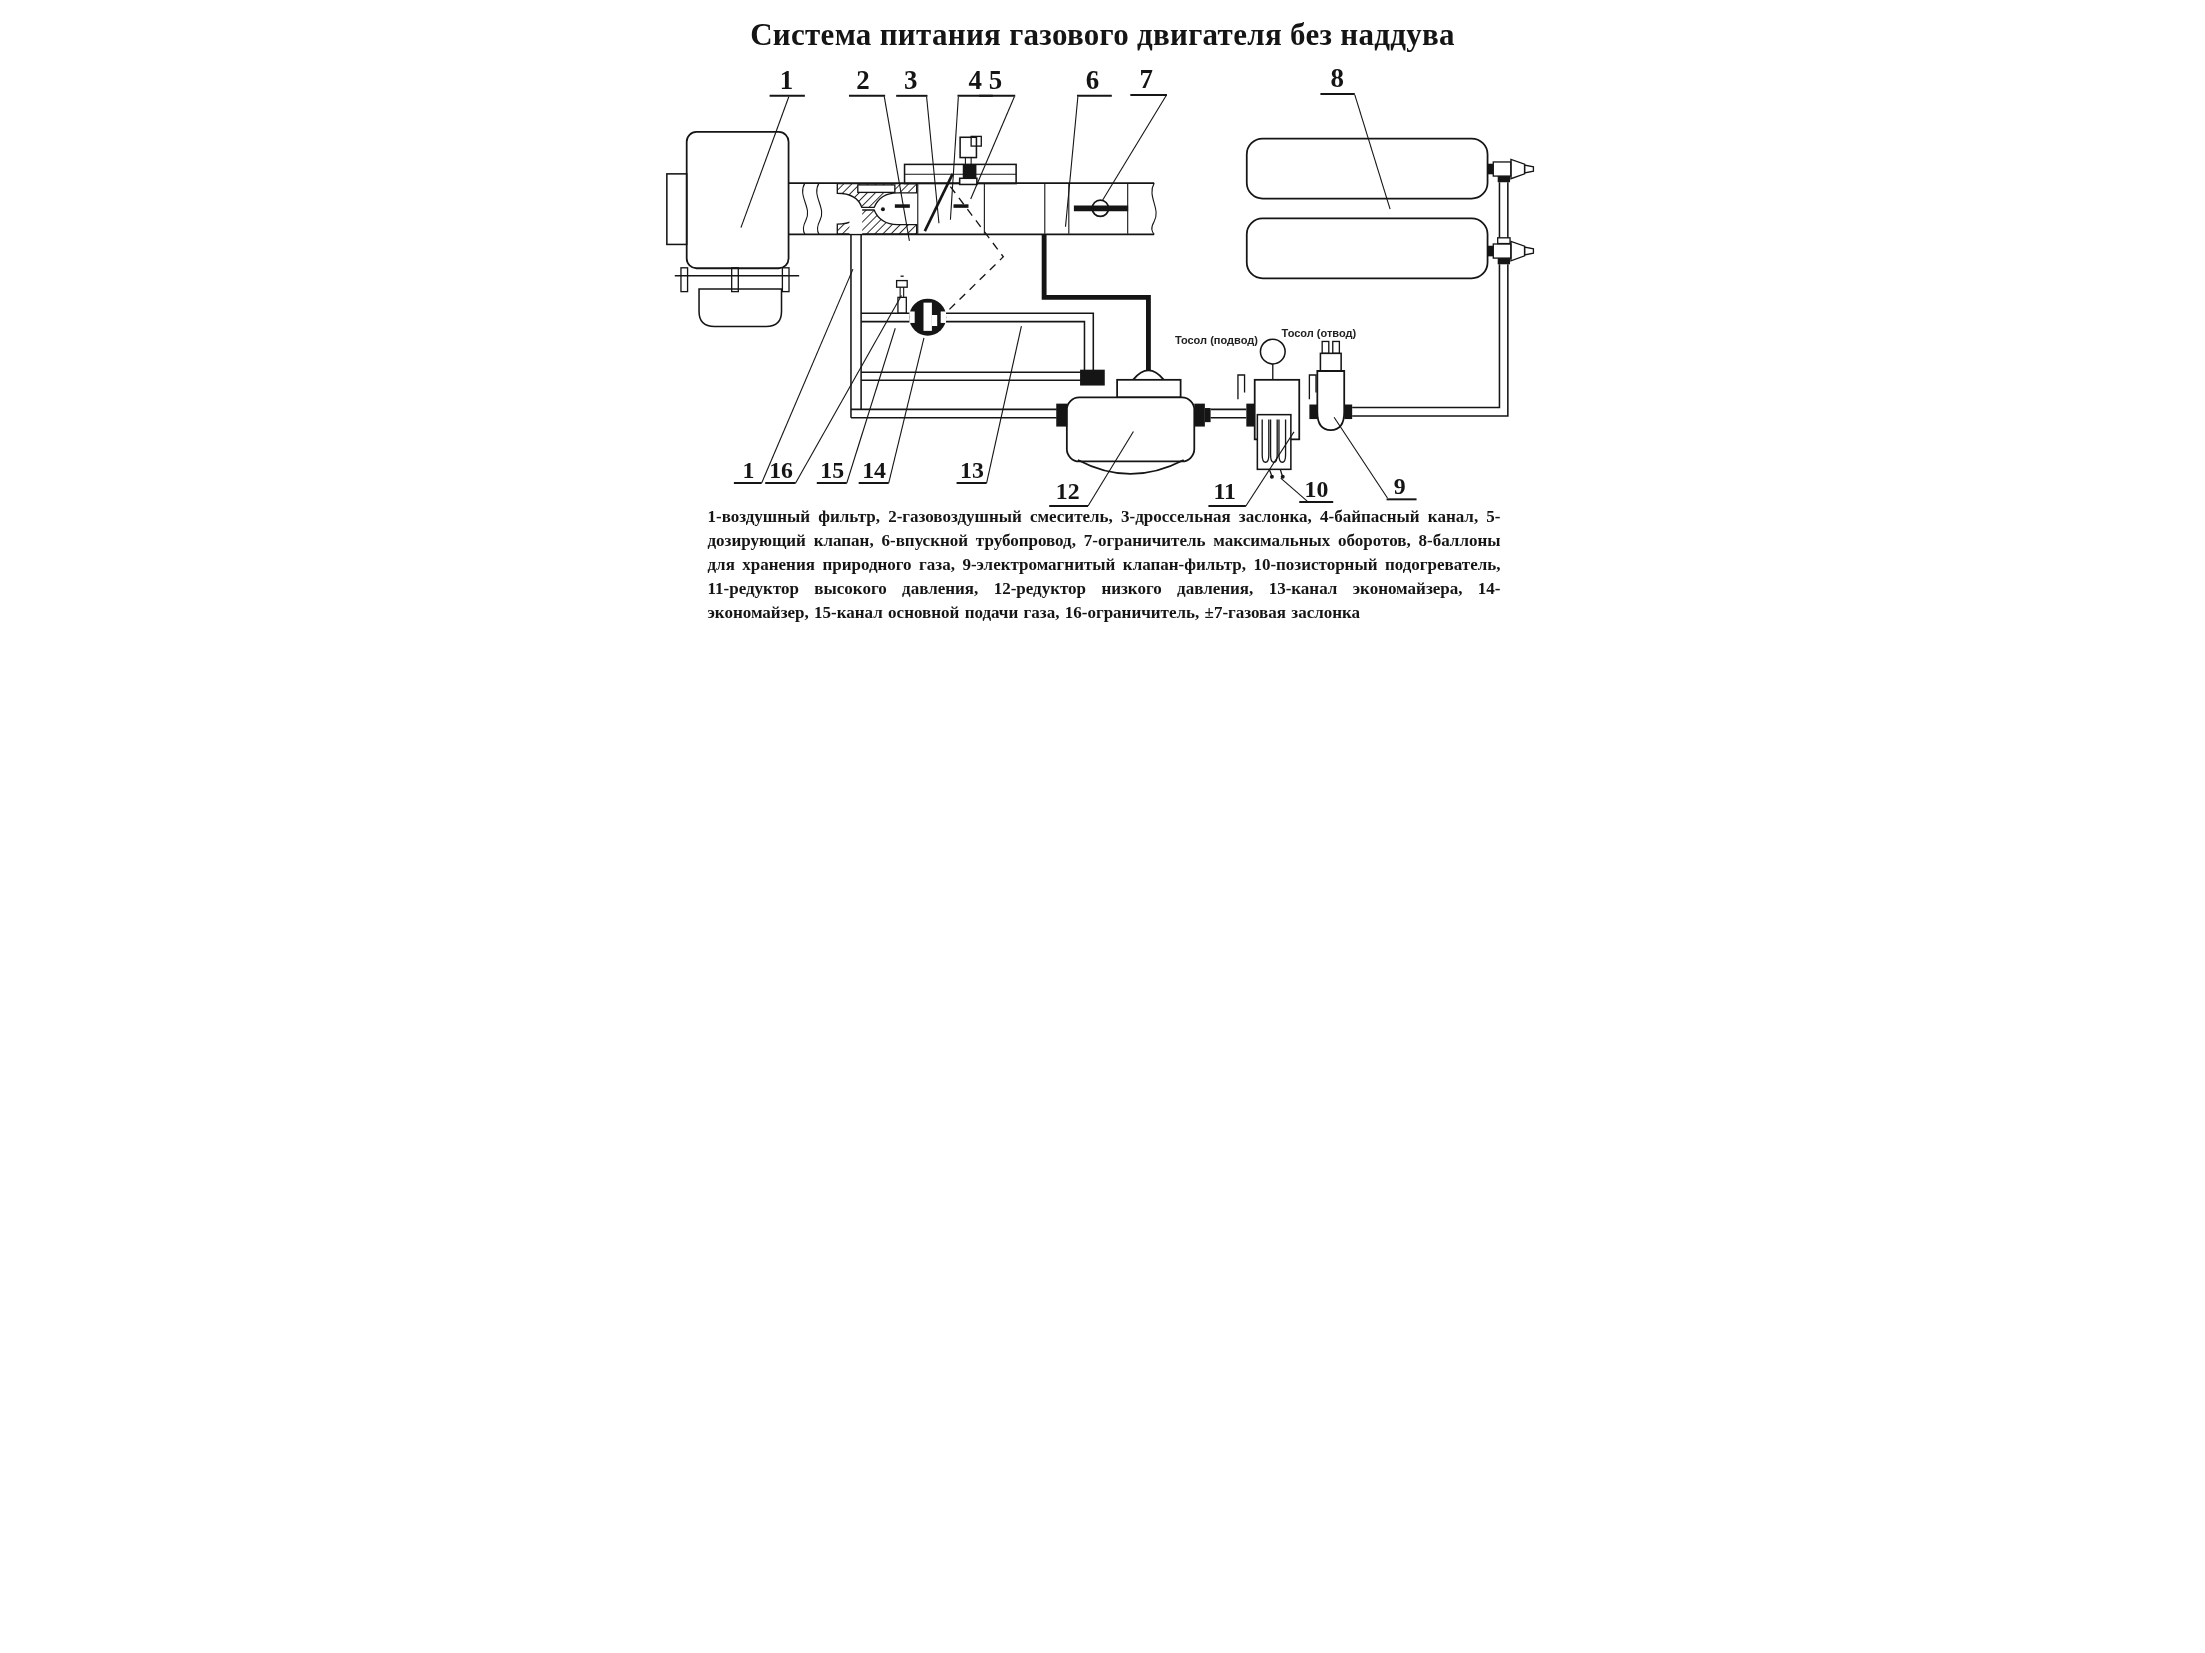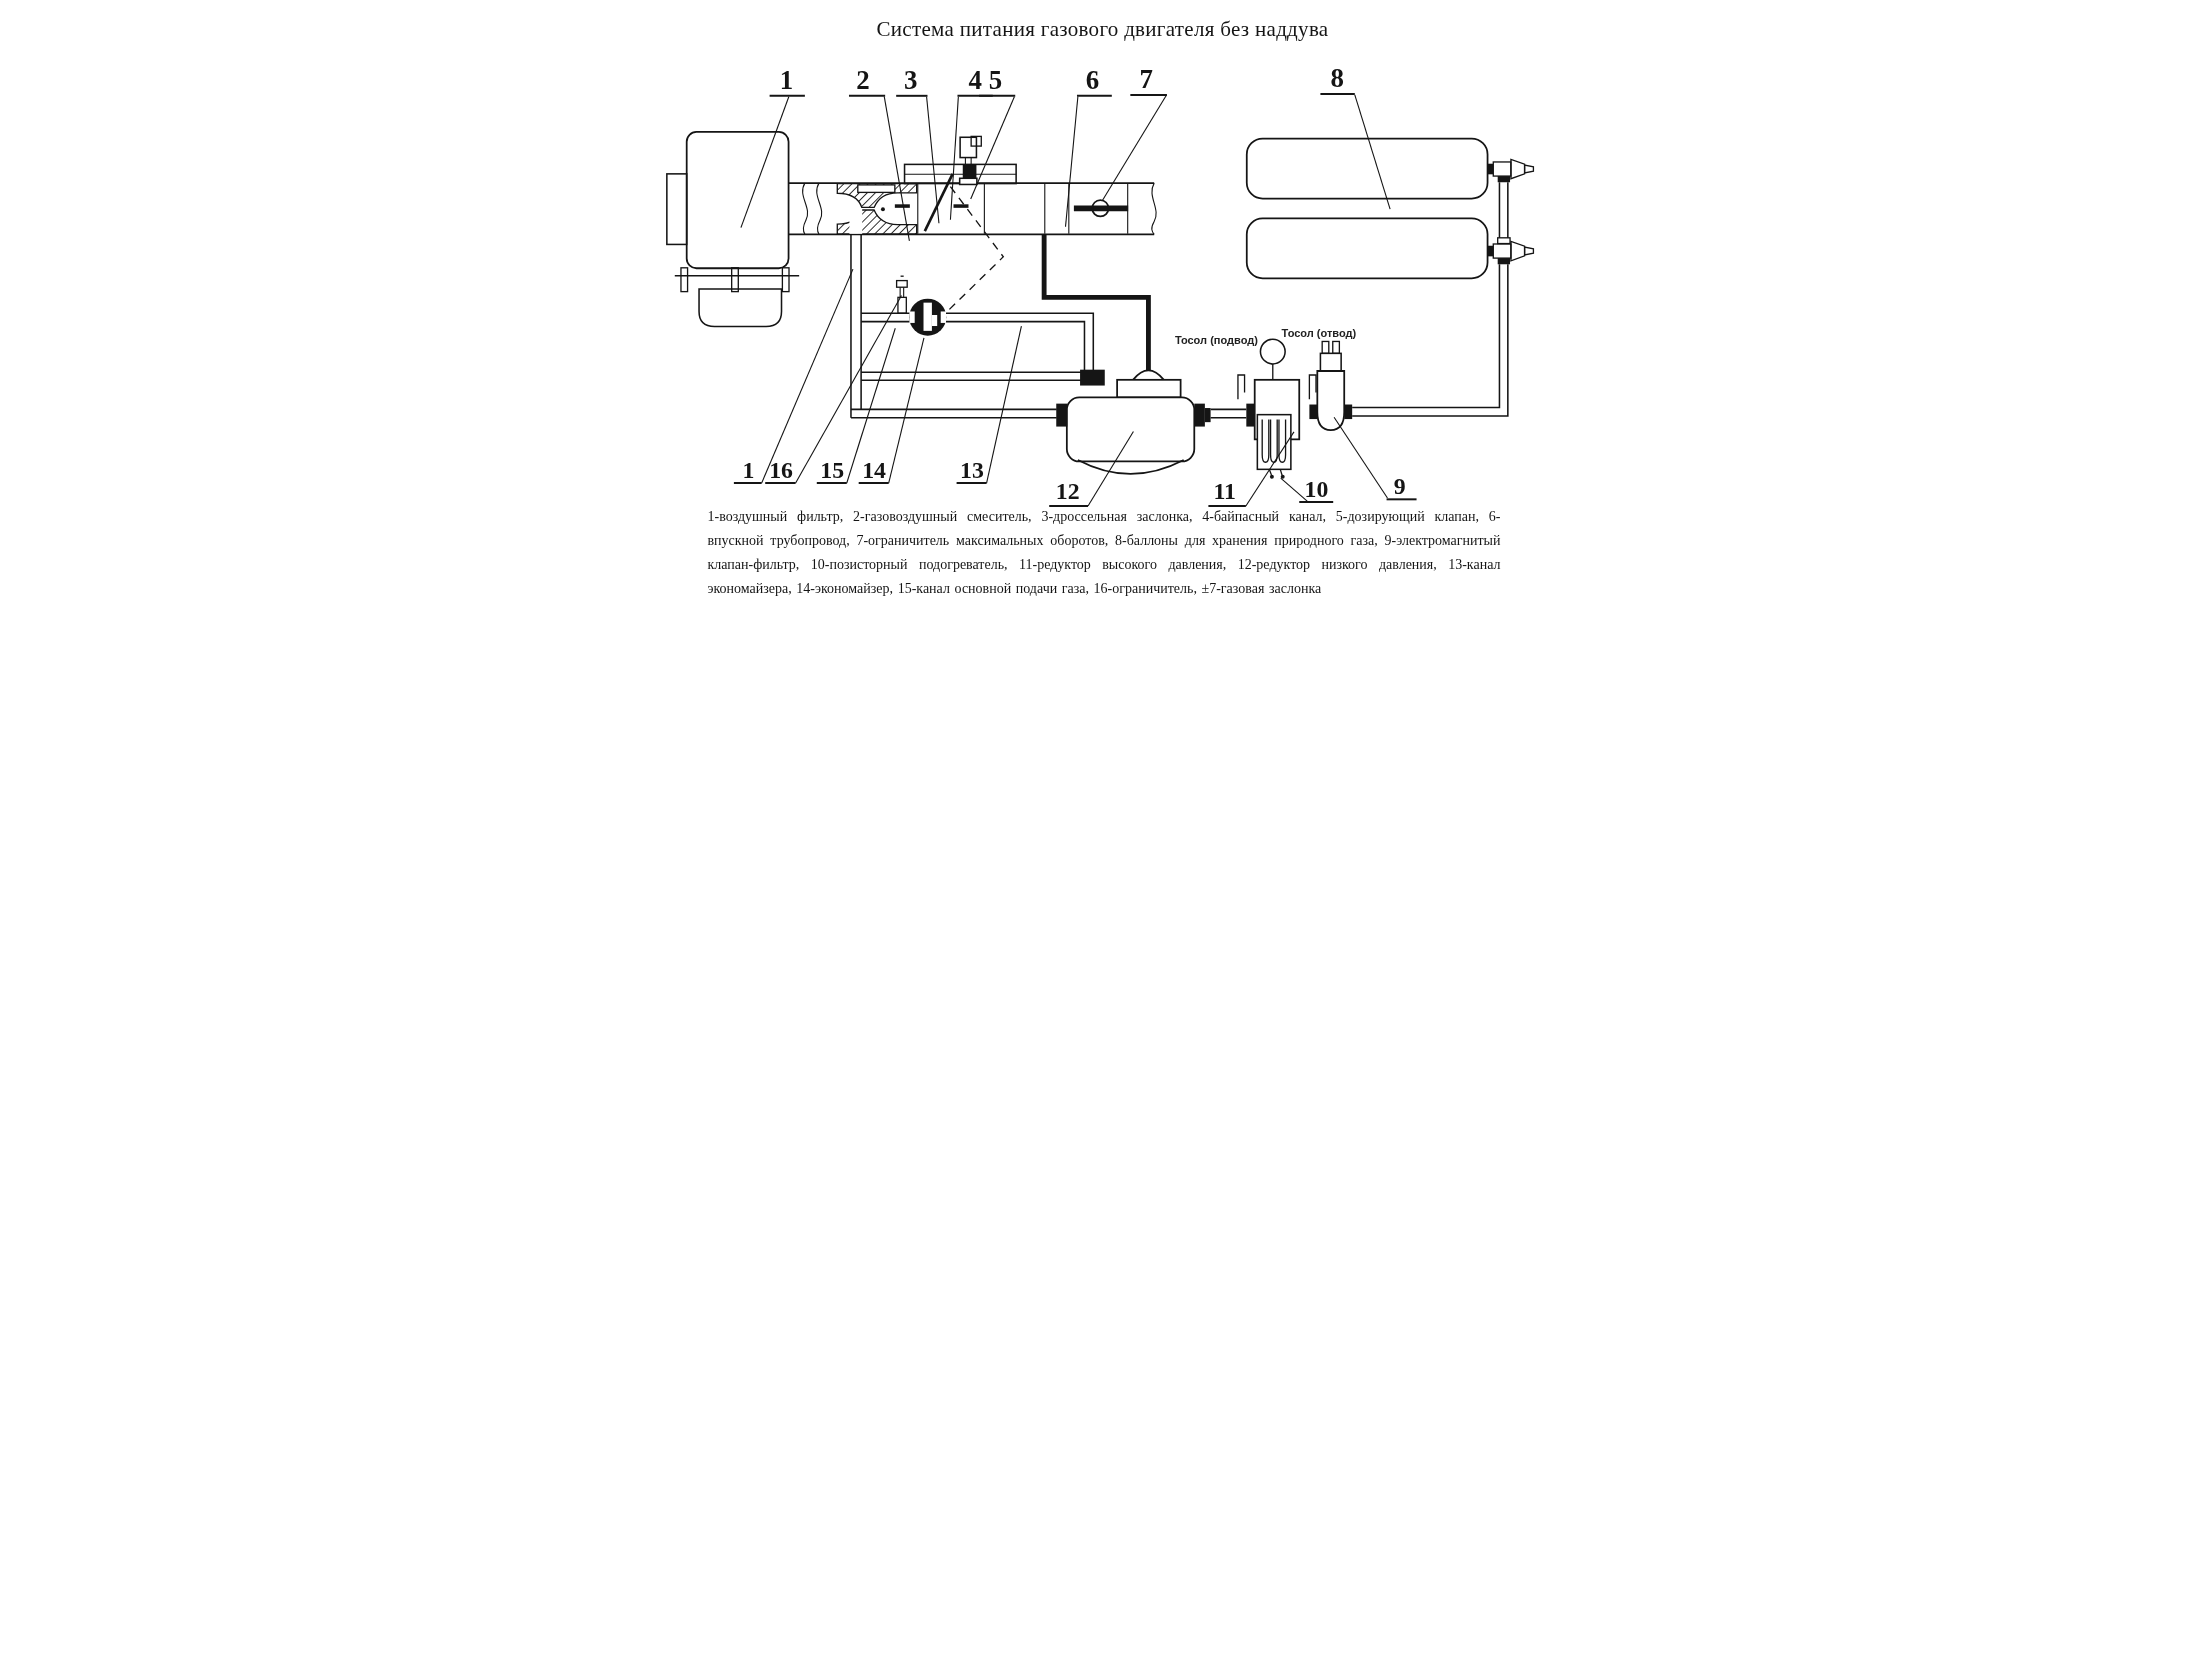--- a/index.html
+++ b/index.html
@@ -1,22 +1,22 @@
 <!DOCTYPE html>
 <html style="font-size:8.8px"><head>
 <meta charset="utf-8">
 <style>
   html,body{margin:0;padding:0;background:#ffffff;}
   .stage{position:relative;width:882px;height:662px;margin:0 auto;background:#ffffff;overflow:hidden;
          font-family:"Liberation Serif",serif;color:#151515;}
   .title{position:absolute;top:16.5px;left:0;right:0;text-align:center;
-         font-weight:normal;font-size:21px;letter-spacing:0.3px;}
+         font-weight:bold;font-size:31px;letter-spacing:0.3px;}
   .legend{position:absolute;top:505px;left:46px;width:793px;
-          font-size:14px;line-height:24px;text-align:justify;text-align-last:left;
-          word-spacing:1.1px;}
+          font-size:17px;line-height:24px;text-align:justify;text-align-last:left;
+          word-spacing:1.1px;font-weight:bold;}
   svg{position:absolute;top:0;left:0;}
   svg text.callout{font-family:"Liberation Serif",serif;font-weight:bold;fill:#151515;}
   svg text.note{font-family:"Liberation Sans",sans-serif;font-weight:bold;fill:#222;}
 </style>
 </head>
 <body>
 
 <div class="stage">
 
   <div class="title">Система питания газового двигателя без наддува</div>

